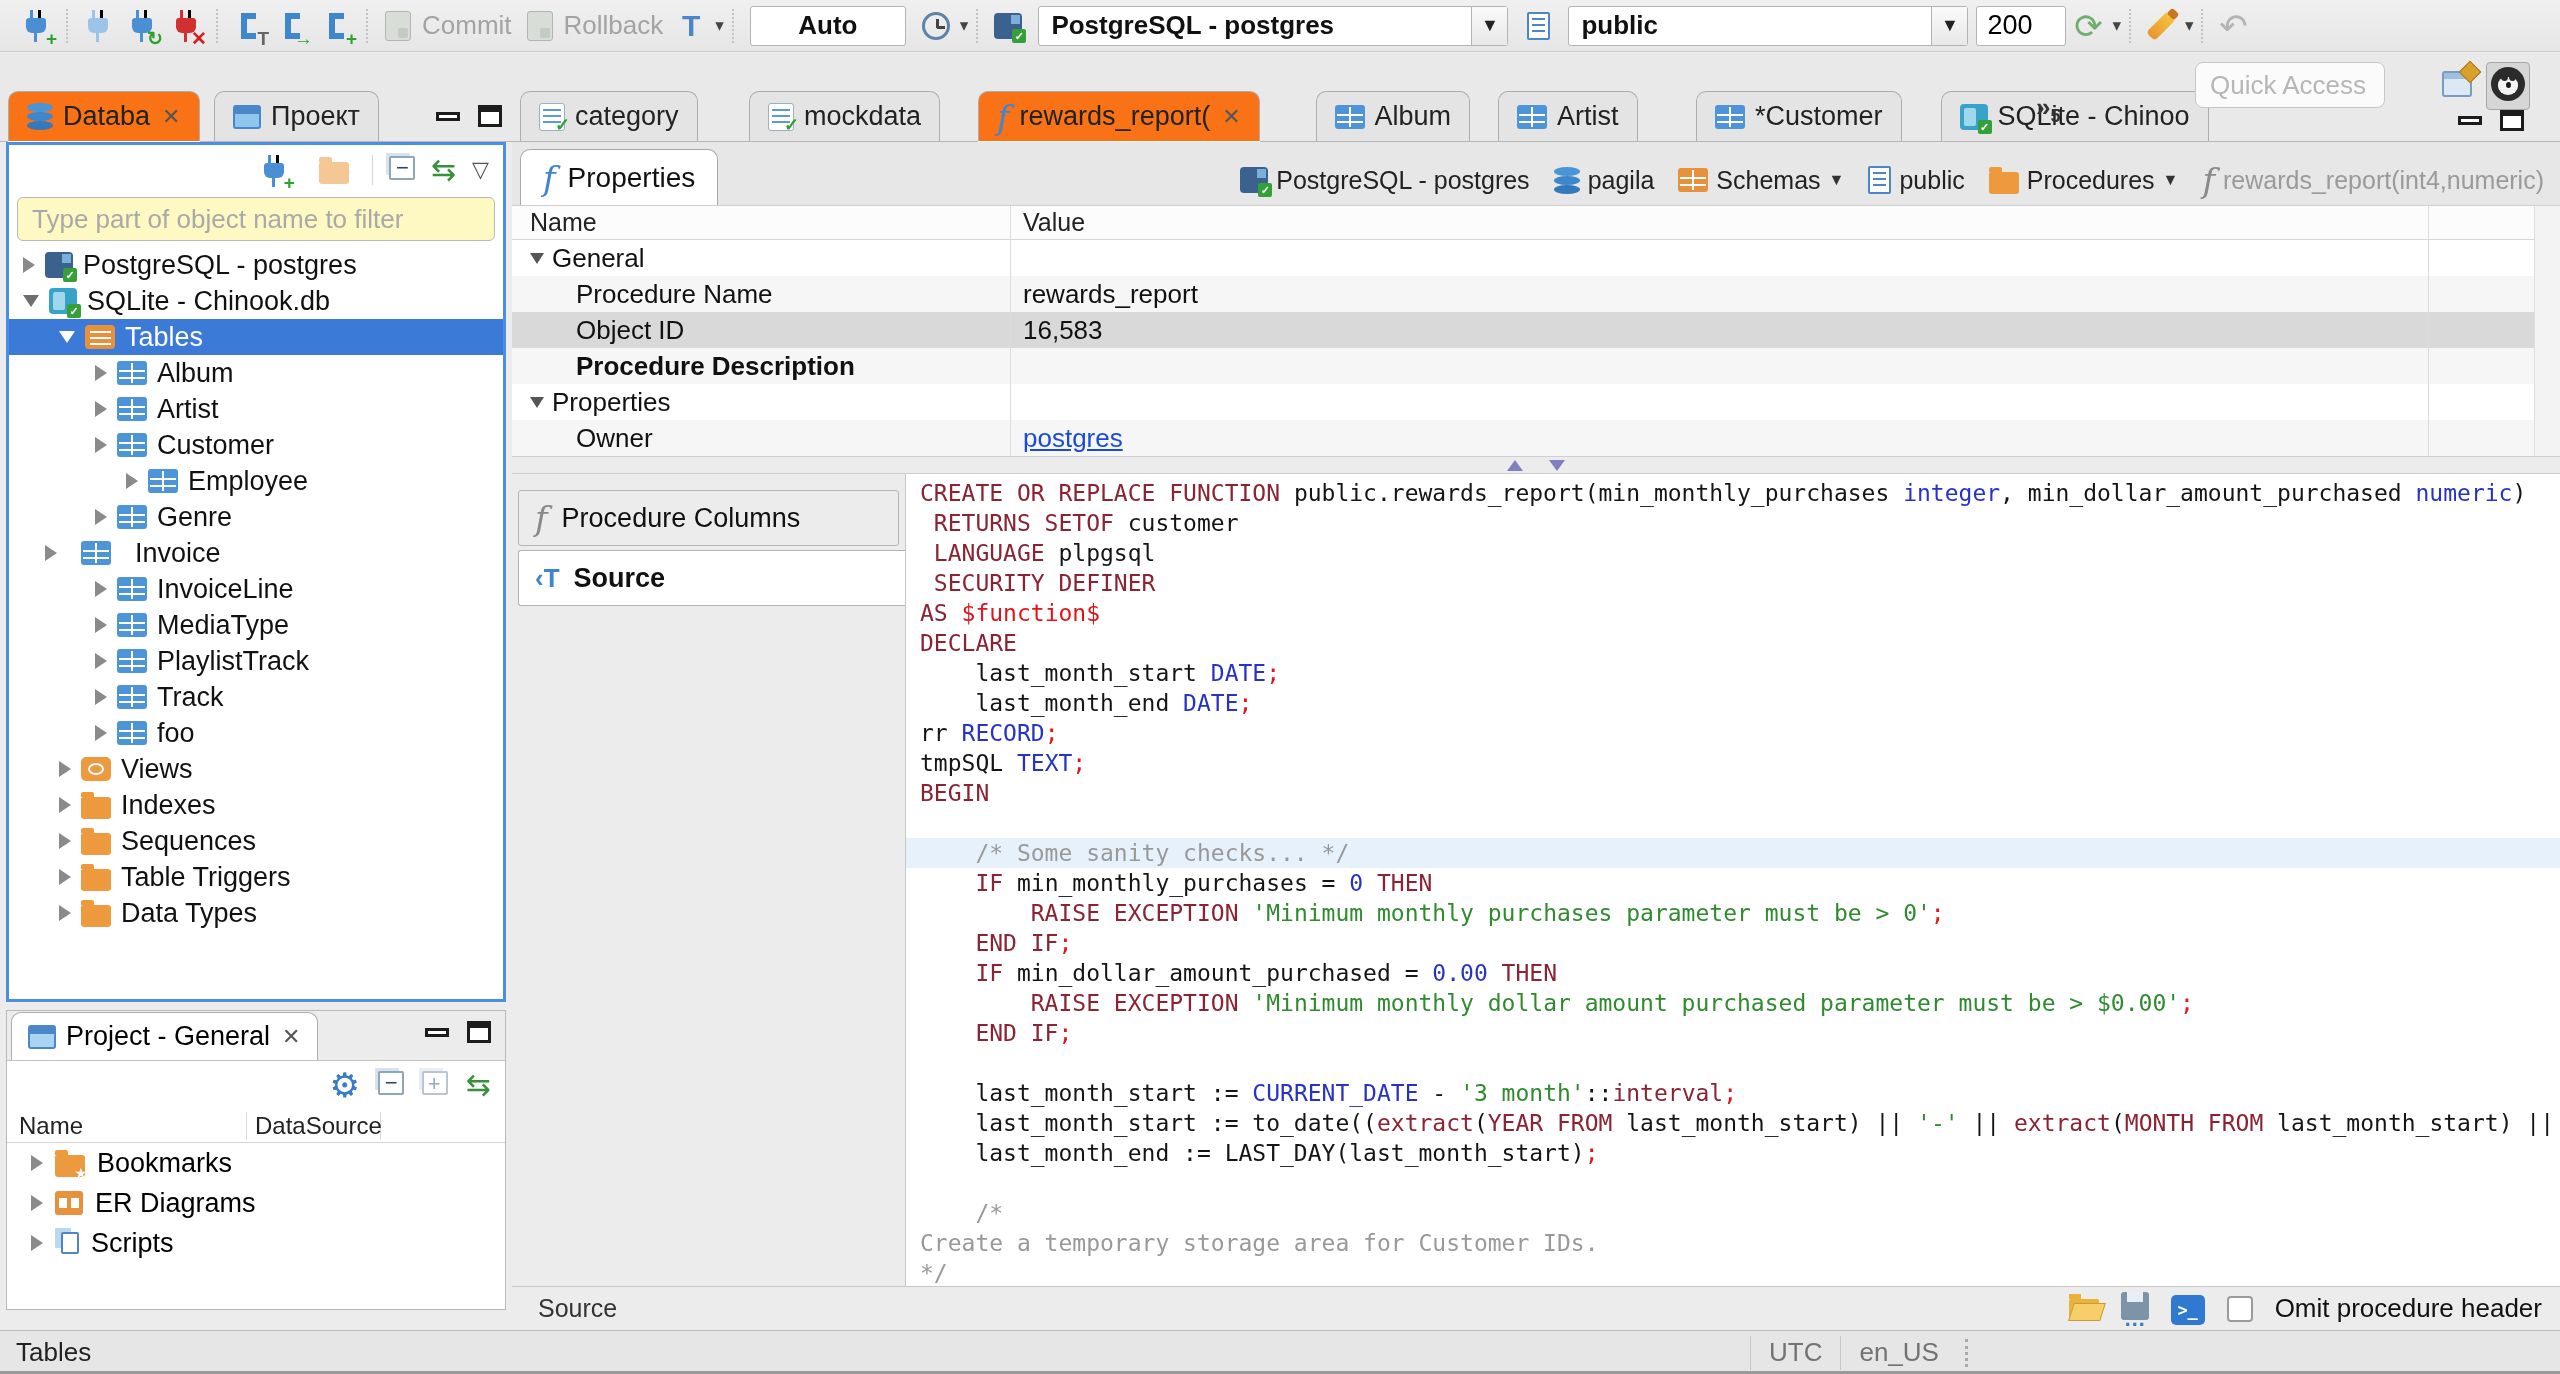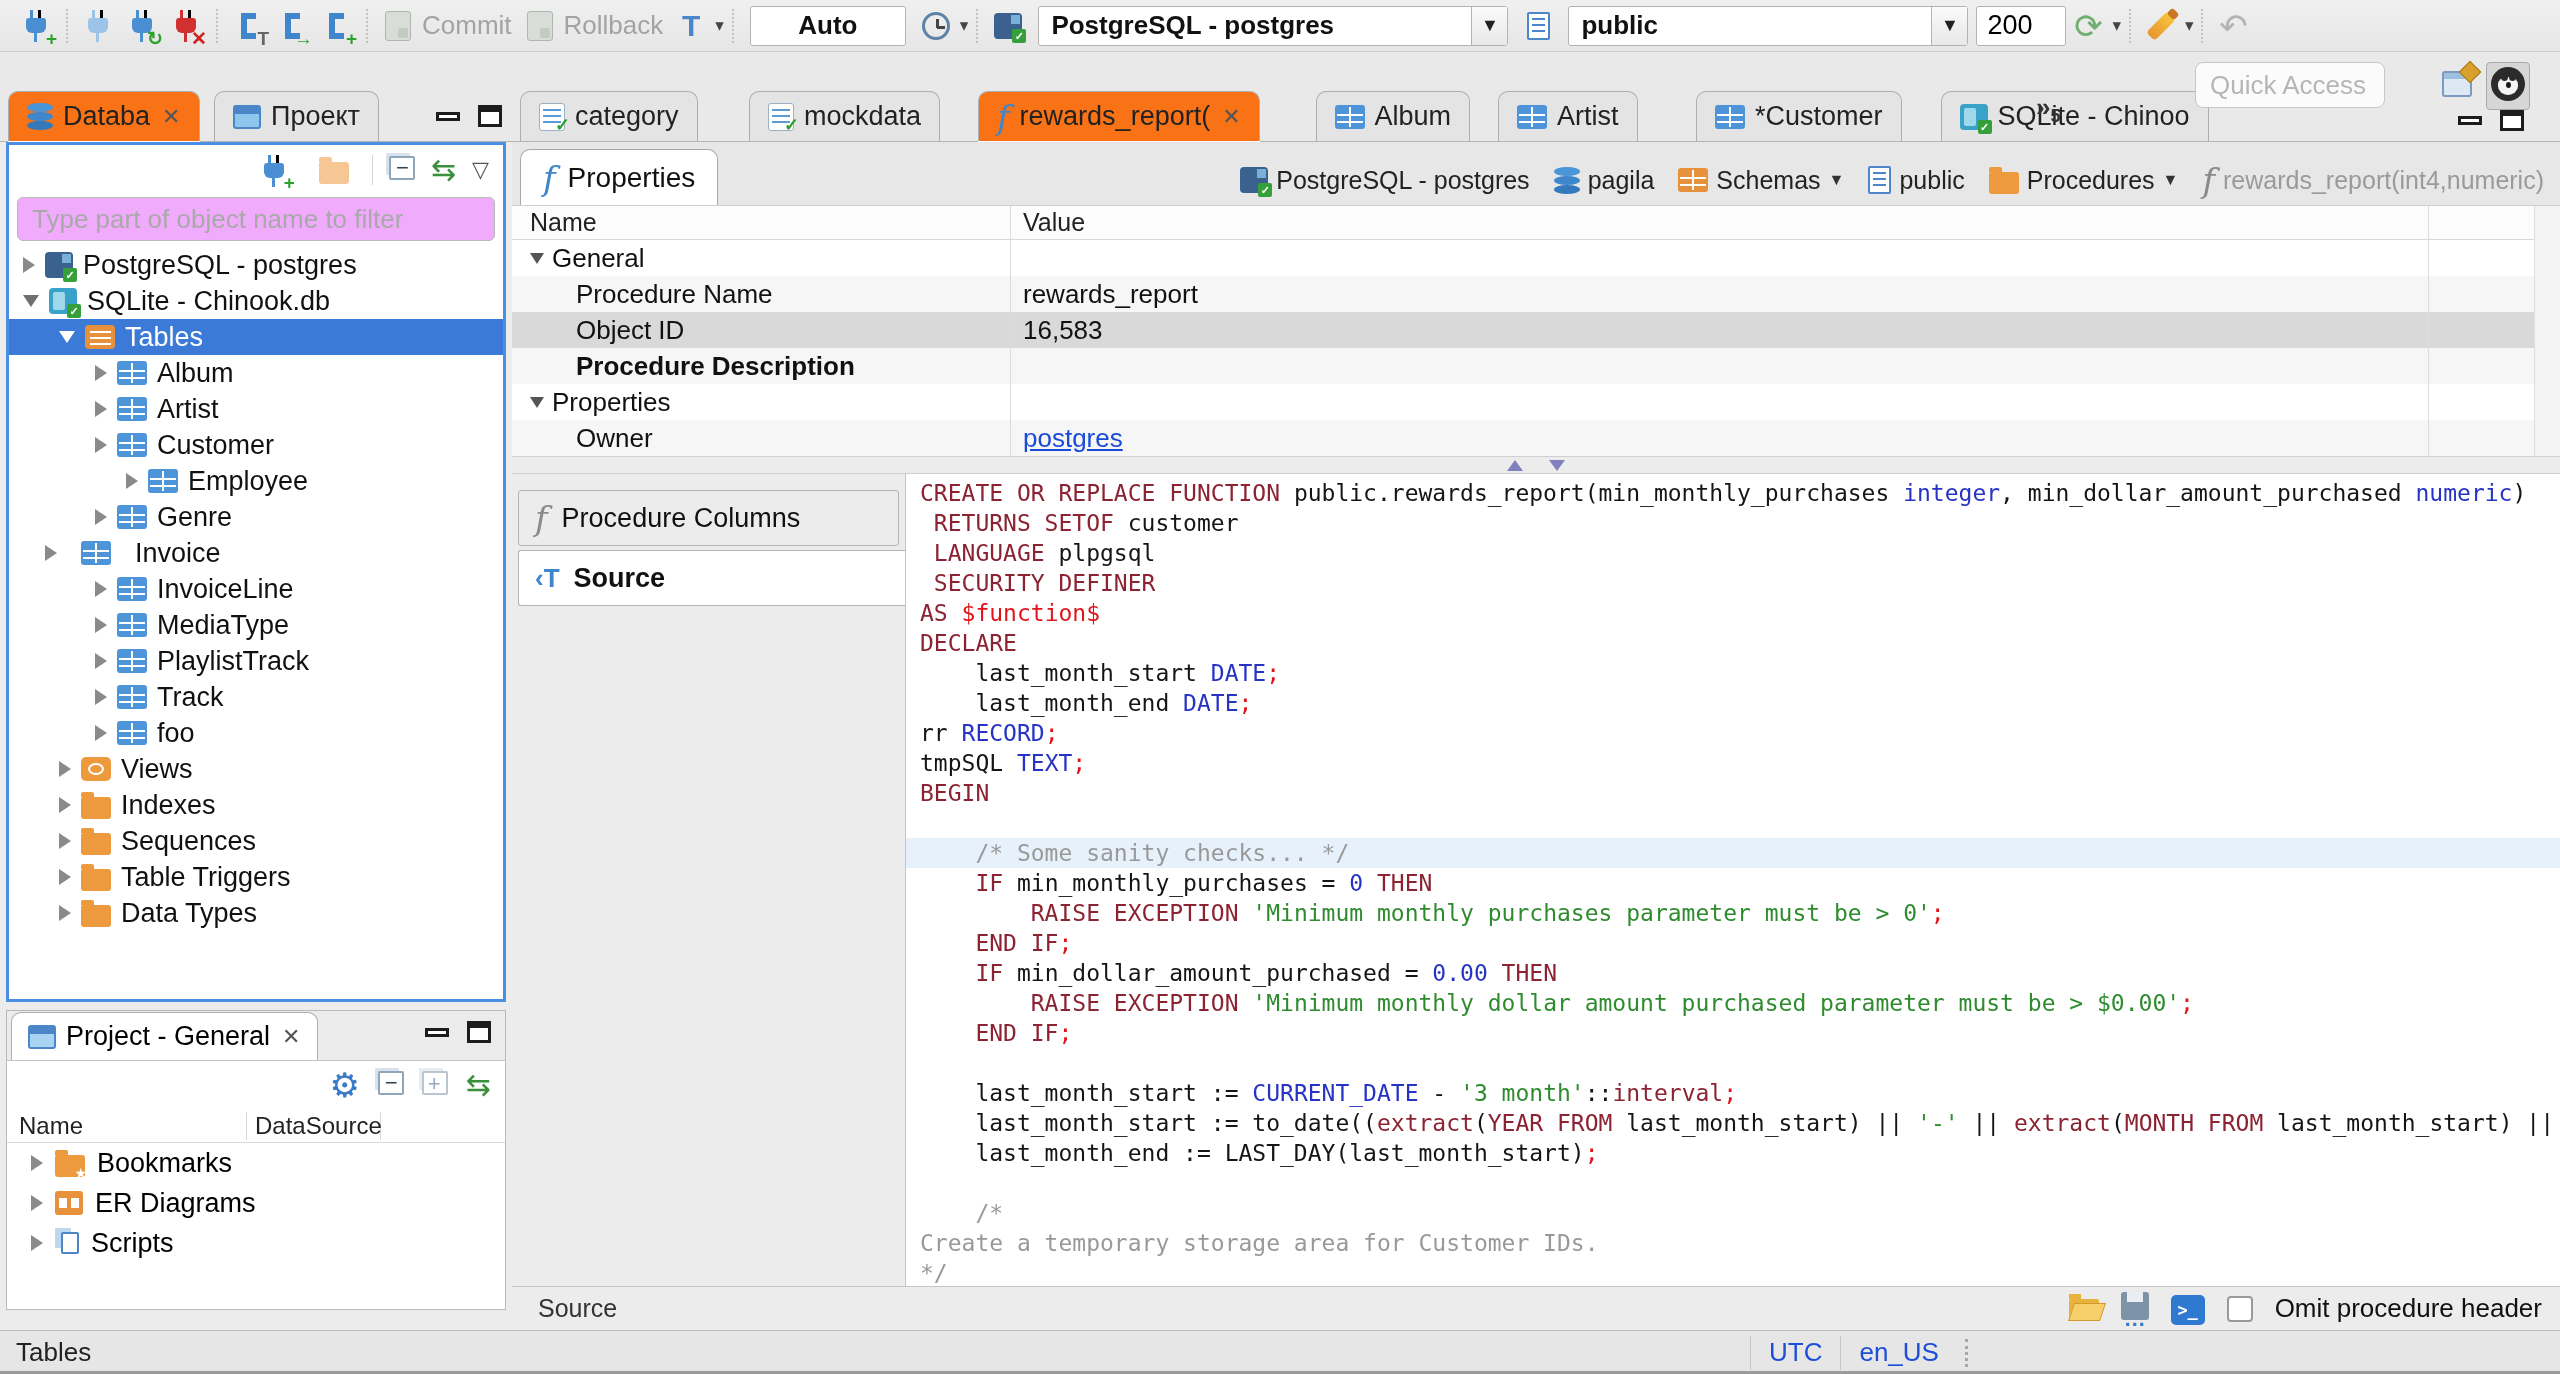--- a/index.html
+++ b/index.html
@@ -137,21 +137,21 @@
   .tab-overflow { position:absolute; bottom:14px; font-size:26px; color:#333; font-weight:bold; }
   .tab-overflow sub { font-size:18px; }
 
   
   .navpanel { position:absolute; left:6px; top:142px; width:500px; height:860px; background:#fff;
               border:3px solid #4b8fe2; }
   .nav-toolbar { height:50px; display:flex; align-items:center; justify-content:flex-end; gap:16px; padding:0 14px;
                  background:#fff; }
   .nav-toolbar .vsep { width:1px; height:30px; background:#d5d5d5; }
   .filterbox { display:block; width:478px; margin:2px auto 6px; height:44px; border:1px solid #b9b9b9; border-radius:6px;
-               font-size:26px; padding:16px 14px; color:#222; background:#f0abfc; }
+               font-size:26px; padding:16px 14px; color:#222; background:#fef9c3; }
   .filterbox::placeholder { color:#a9a9a9; }
   .tree { overflow:hidden; }
   .trow { height:36px; display:flex; align-items:center; font-size:27px; color:#111; white-space:nowrap; }
   .trow.sel { background:#3c7ad8; color:#fff; }
   .tarr { width:0; height:0; margin-right:10px; flex:none; }
   .tarr.right { border-left:12px solid #8a8a8a; border-top:8px solid transparent; border-bottom:8px solid transparent; }
   .tarr.down { border-top:12px solid #6f6f6f; border-left:8px solid transparent; border-right:8px solid transparent; }
   .trow.sel .tarr.down { border-top-color:#fff; }
   .trow .ic { margin-right:10px; }
 
@@ -166,21 +166,21 @@
   .proj-cols .c2 { width:134px; padding-left:8px; border-right:1px solid #d8d8d8; }
   .prow2 { height:40px; display:flex; align-items:center; font-size:27px; padding-left:24px; }
   .prow2 .tarr { margin-right:12px; }
   .prow2 .ic { margin-right:12px; }
 
   
   .statusbar { position:absolute; left:0; top:1330px; width:2560px; height:44px; background:#e6e6e6;
                border-top:1px solid #bdbdbd; display:flex; align-items:center; font-size:26px; color:#222; }
   .sb-left { padding-left:16px; flex:none; }
   .sb-mid { position:absolute; left:1750px; display:flex; height:34px; align-items:center; }
-  .sb-cell { padding:0 18px; border-left:1px solid #c6c6c6; height:34px; display:flex; align-items:center; color:#1d4ed8; }
+  .sb-cell { padding:0 18px; border-left:1px solid #c6c6c6; height:34px; display:flex; align-items:center; color:#737373; }
   .sb-cell:last-of-type { border-right:1px solid #c6c6c6; }
   .sb-grip { border-left:3px dotted #a8a8a8; height:28px; margin-left:8px; }
 
   
   .edregion { position:absolute; left:512px; top:142px; width:2048px; height:1188px; background:#ececec; }
   .propbar { height:64px; background:#e7e7e7; border-bottom:1px solid #cfcfcf; position:relative; }
   .prop-tab { position:absolute; left:8px; bottom:0; height:56px; background:#fff; border:1px solid #a8a8a8; border-bottom:none;
               border-radius:10px 10px 0 0; display:flex; align-items:center; gap:12px; padding:0 22px; font-size:28px; color:#111; }
   .breadcrumb { position:absolute; right:16px; bottom:8px; display:flex; align-items:center; gap:10px; font-size:25px; color:#222; }
   .bc-item { display:flex; align-items:center; gap:8px; margin-left:14px; white-space:nowrap; }

